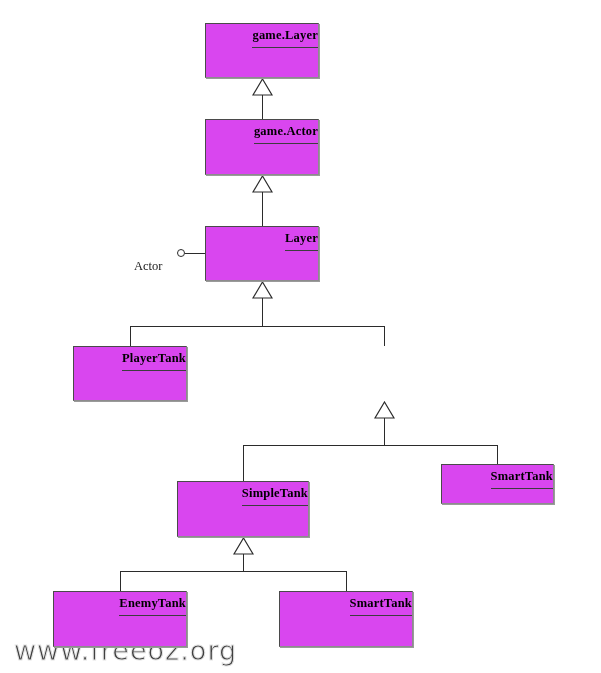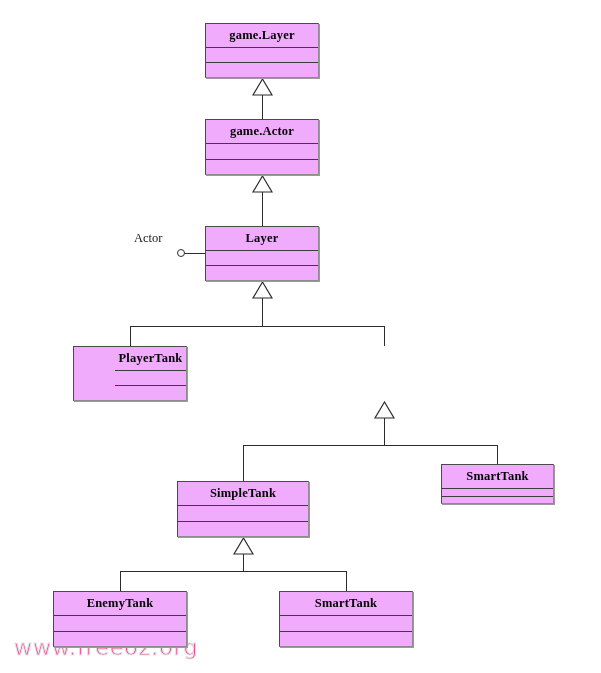--- a/index.html
+++ b/index.html
@@ -13,27 +13,28 @@
     height: 673px;
     background: #ffffff;
     overflow: hidden;
     font-family: "Liberation Serif", "DejaVu Serif", serif;
   }
 
   
   .uml-class {
     position: absolute;
     box-sizing: border-box;
-    background: #f0abfc;
+    background: #d946ef;
     border: 1px solid #4a4a4a;
     border-right-color: #8c8c8c;
     border-bottom-color: #8c8c8c;
     box-shadow: 1px 1px 0 0 #9a9a9a;
     display: flex;
     flex-direction: column;
+    align-items: flex-end;
   }
   .uml-name {
     flex: 0 0 auto;
     border-bottom: 1px solid #3d3d3d;
     text-align: center;
     font-weight: bold;
     font-size: 12.5px;
     line-height: 1;
     letter-spacing: 0.2px;
     color: #000000;
@@ -85,24 +86,24 @@
     line-height: 1;
     color: #1a1a1a;
     white-space: nowrap;
     font-weight: normal;
   }
 
   
   .watermark {
     position: absolute;
     font-family: "DejaVu Sans", "Liberation Sans", sans-serif;
-    font-size: 22px;
+    font-size: 27px;
     line-height: 1;
     letter-spacing: 1px;
-    color: #ec4899;
+    color: #404040;
     -webkit-text-stroke: 1px #e4e4e4;
     white-space: nowrap;
     user-select: none;
   }
 </style>
 </head>
 <body>
 
 <div id="canvas">
 
@@ -145,21 +146,21 @@
   <div class="ln-v" style="left:243px; top:554px; height:17px;"></div>
   <div class="ln-h" style="left:120px; top:571px; width:226px;"></div>
   <div class="ln-v" style="left:120px; top:571px; height:20px;"></div>
   <div class="ln-v" style="left:346px; top:571px; height:20px;"></div>
   <div class="tri" style="left:233px; top:537px;">
     <svg width="21" height="18" viewBox="0 0 21 18">
       <polygon points="10.5,1 20,17 1,17" fill="#ffffff" stroke="#2b2b2b" stroke-width="1.2"></polygon>
     </svg>
   </div>
 
-  <div class="lolli-label" style="left:134px; top:232px;">Actor</div>
+  <div class="lolli-label" style="left:134px; top:260px;">Actor</div>
   <div class="lolli-circle" style="left:177px; top:249px;"></div>
   <div class="ln-h" style="left:185px; top:253px; width:21px;"></div>
 
   <div class="uml-class" style="left:205px; top:23px; width:114px; height:55px;">
     <div class="uml-name" style="height:23px;">game.Layer</div>
     <div class="uml-attrs"></div>
     <div class="uml-ops"></div>
   </div>
 
   <div class="uml-class" style="left:205px; top:119px; width:114px; height:56px;">

